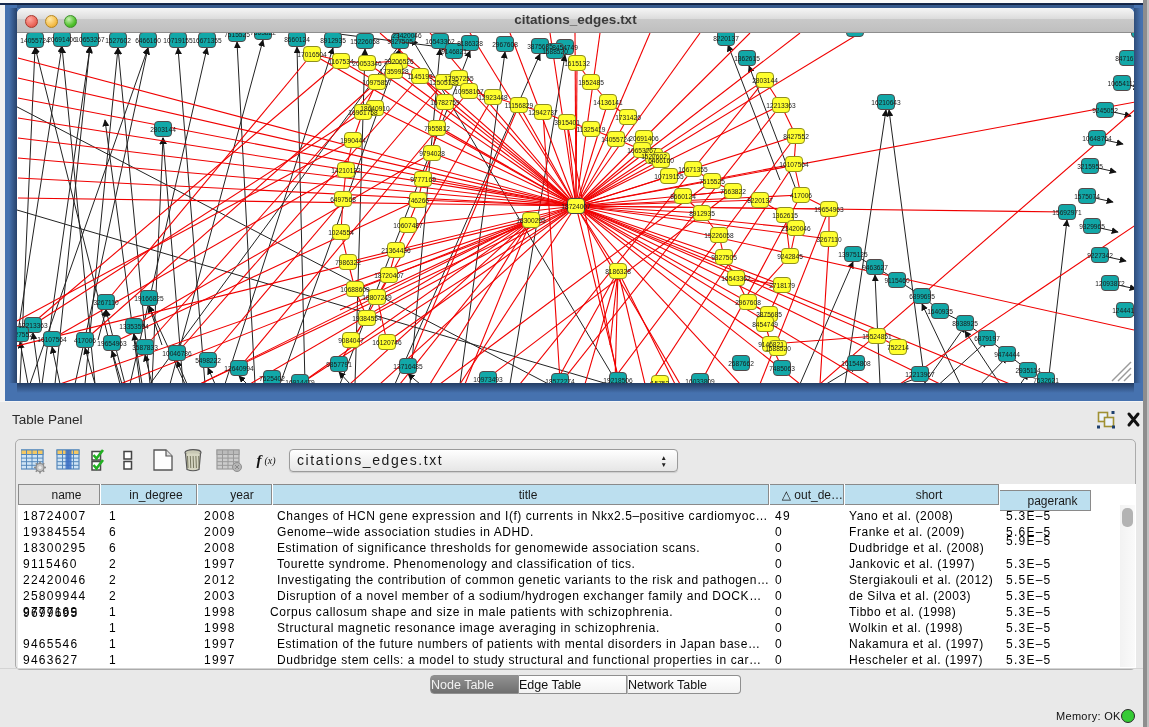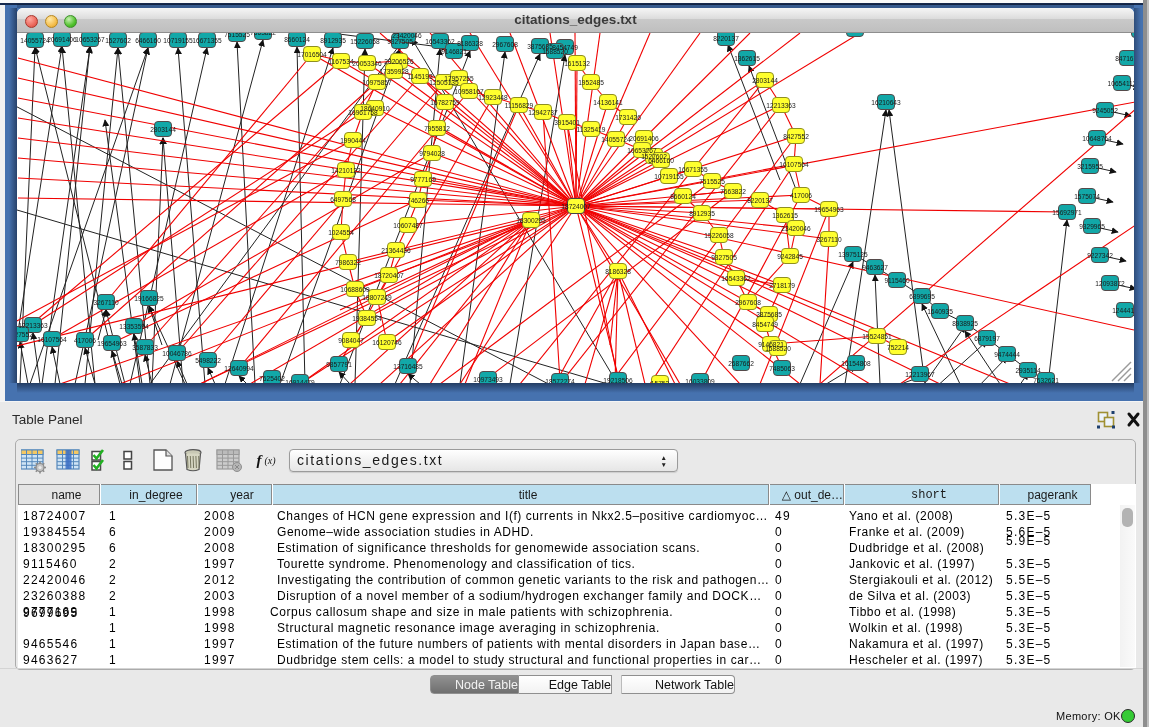--- a/index.html
+++ b/index.html
@@ -34,24 +34,24 @@
 #ddarrows { position:absolute; right:10px; top:3.5px; font-size:6.5px; color:#222; line-height:7.5px; text-align:center; letter-spacing:0; }
 #tablewrap { left:18px; top:484px; width:1118px; height:184px; background:#fff; }
 .hc { position:absolute; top:484px; height:21px; border-right:1px solid #8a8a8a;
   border-top:1px solid #8a8a8a; border-bottom:1px solid #8a8a8a; text-align:center;
   font-size:12px; color:#1a1a1a; line-height:21px; text-indent:15px; }
 .cv { position:absolute; font-size:12px; color:#000; white-space:pre; letter-spacing:0.55px; }
 .num { letter-spacing:1.25px; }
 #vsb { left:1120px; top:505px; width:15px; height:162px; background:linear-gradient(90deg,#f2f2f2,#fafafa); }
 #vsbthumb { left:1122px; top:508px; width:11px; height:19px; background:#b3b3b3; border-radius:5px; }
 #tabs { left:430px; top:674.5px; height:19px; display:flex; font-size:12.5px; }
-.tab { height:19px; line-height:18px; text-align:right; border:1px solid #8f8f8f; }
+.tab { height:19px; line-height:18px; text-align:left; border:1px solid #8f8f8f; }
 #tab1 { width:89px; border-radius:4px 0 0 4px; background:linear-gradient(#919191,#6f6f6f); color:#f2f2f2; }
-#tab2 { width:93px; border-left:none; background:linear-gradient(#ffffff,#f2f2f2); color:#111; }
-#tab3 { width:114px; border-left:1px solid #bbb; border-radius:0 4px 4px 0; background:linear-gradient(#ffffff,#f2f2f2); color:#111;margin-left:9px; }
+#tab2 { width:108px; border-left:none; background:linear-gradient(#ffffff,#f2f2f2); color:#111; }
+#tab3 { width:114px; border-left:1px solid #bbb; border-radius:0 4px 4px 0; background:linear-gradient(#ffffff,#f2f2f2); color:#111; }
 #panline { left:0px; top:668px; width:1143px; height:1px; background:#d4d4d4; }
 #mem { left:1056px; top:710px; font-size:11px; color:#111; letter-spacing:0.3px; }
 #memdot { left:1121px; top:709px; width:14px; height:14px; border-radius:50%;
   background:#35cb35; border:1.5px solid #2a2a2a; box-sizing:border-box; }
 </style></head>
 <body>
 <div class="abs" id="blue"></div>
 <div class="abs" id="topwhite"></div>
 <div class="abs" id="navline"></div>
 <div class="abs" id="leftwhite"></div>
@@ -728,22 +728,22 @@
       <text x="238" y="18" font-family="Liberation Serif, serif" font-style="italic" font-weight="bold" font-size="15" fill="#111" text-anchor="middle">f</text>
       <text x="249" y="17" font-family="Liberation Serif, serif" font-style="italic" font-size="10" fill="#111" text-anchor="middle">(x)</text>
     </svg>
   </div>
 <div class="abs" id="dropdown">citations_edges.txt<span id="ddarrows">▲<br>▼</span></div>
 <div class="hc" style="left:18px;width:82px;background:#e4e4e4;border-left:1px solid #8a8a8a;text-align:center;">name</div>
 <div class="hc" style="left:101px;width:96px;background:#bcdfef;">in_degree</div>
 <div class="hc" style="left:198px;width:74px;background:#bcdfef;">year</div>
 <div class="hc" style="left:273px;width:496px;background:#bcdfef;">title</div>
 <div class="hc" style="left:770px;width:74px;background:#bcdfef;text-align:right;text-indent:5px;">△ out_de…</div>
-<div class="hc" style="left:845px;width:154px;background:#bcdfef;font-family:Liberation Mono, monospace;">short</div>
-<div class="hc" style="left:1000px;width:91px;background:#bcdfef;">pagerank</div>
+<div class="hc" style="left:845px;width:154px;background:#bcdfef;">short</div>
+<div class="hc" style="left:1000px;width:91px;background:#bcdfef;margin-top:6px;">pagerank</div>
 <div class="cv num" style="left:23px;top:509.3px">18724007</div>
 <div class="cv num" style="left:109px;top:509.3px">1</div>
 <div class="cv num" style="left:204px;top:509.3px">2008</div>
 <div class="cv" style="left:277px;top:509.3px">Changes of HCN gene expression and I(f) currents in Nkx2.5–positive cardiomyoc…</div>
 <div class="cv num" style="left:775px;top:509.3px">49</div>
 <div class="cv" style="left:849px;top:509.3px">Yano et al. (2008)</div>
 <div class="cv num" style="left:1006px;top:509.3px">5.3E–5</div>
 <div class="cv num" style="left:23px;top:525.3px">19384554</div>
 <div class="cv num" style="left:109px;top:525.3px">6</div>
 <div class="cv num" style="left:204px;top:525.3px">2009</div>
@@ -765,21 +765,21 @@
 <div class="cv num" style="left:775px;top:557.3px">0</div>
 <div class="cv" style="left:849px;top:557.3px">Jankovic et al. (1997)</div>
 <div class="cv num" style="left:1006px;top:557.3px">5.3E–5</div>
 <div class="cv num" style="left:23px;top:573.3px">22420046</div>
 <div class="cv num" style="left:109px;top:573.3px">2</div>
 <div class="cv num" style="left:204px;top:573.3px">2012</div>
 <div class="cv" style="left:277px;top:573.3px">Investigating the contribution of common genetic variants to the risk and pathogen…</div>
 <div class="cv num" style="left:775px;top:573.3px">0</div>
 <div class="cv" style="left:849px;top:573.3px">Stergiakouli et al. (2012)</div>
 <div class="cv num" style="left:1006px;top:573.3px">5.5E–5</div>
-<div class="cv num" style="left:23px;top:589.3px">23260388</div>
+<div class="cv num" style="left:23px;top:589.3px">25809944</div>
 <div class="cv num" style="left:109px;top:589.3px">2</div>
 <div class="cv num" style="left:204px;top:589.3px">2003</div>
 <div class="cv" style="left:277px;top:589.3px">Disruption of a novel member of a sodium/hydrogen exchanger family and DOCK…</div>
 <div class="cv num" style="left:775px;top:589.3px">0</div>
 <div class="cv" style="left:849px;top:589.3px">de Silva et al. (2003)</div>
 <div class="cv num" style="left:1006px;top:589.3px">5.3E–5</div>
 <div class="cv num" style="left:23px;top:605.3px">9777169</div>
 <div class="cv num" style="left:109px;top:605.3px">1</div>
 <div class="cv num" style="left:204px;top:605.3px">1998</div>
 <div class="cv" style="left:270px;top:605.3px">Corpus callosum shape and size in male patients with schizophrenia.</div>

